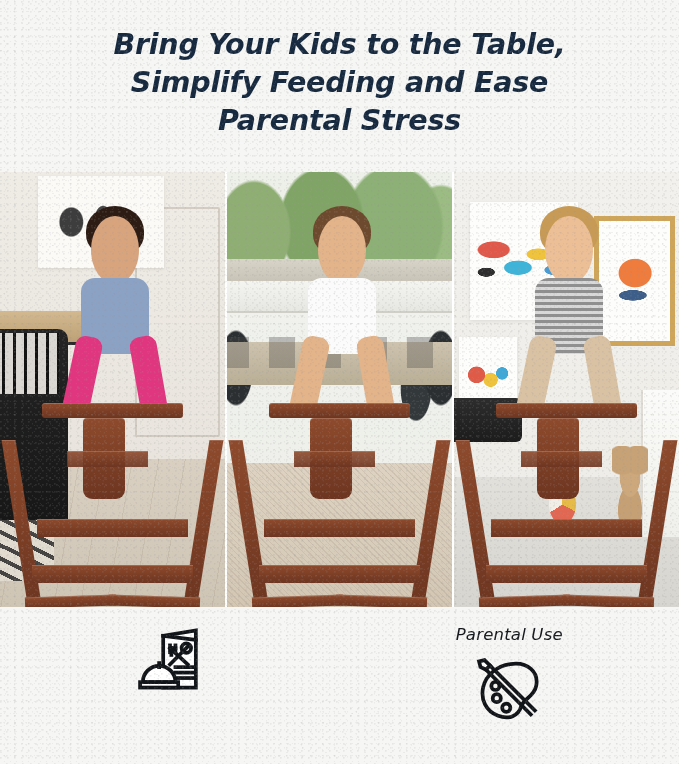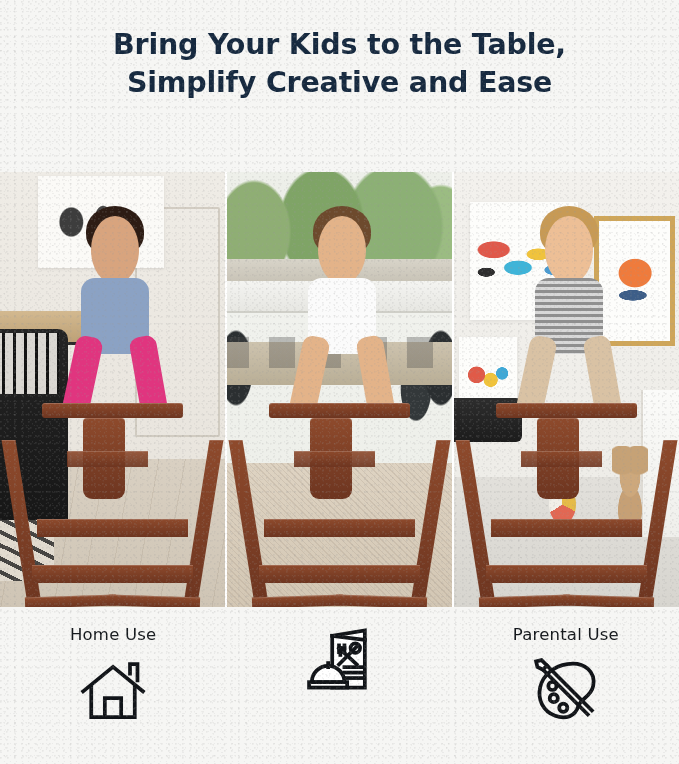--- a/index.html
+++ b/index.html
@@ -28,20 +28,21 @@
       radial-gradient(circle at 86% 49%, rgba(155,155,155,.28) 0 0.6px, transparent 1px),
       radial-gradient(circle at 7% 88%,  rgba(145,145,145,.22) 0 0.6px, transparent 1px),
       radial-gradient(circle at 74% 93%, rgba(165,165,165,.25) 0 0.6px, transparent 1px);
     background-size: 7px 7px, 9px 9px, 11px 11px, 8px 8px, 13px 13px, 6px 6px;
   }
   .stage {
     position: relative;
     width: 679px;
     height: 764px;
     z-index: 1;
+    font-style: italic;
   }
 
   
   .headline {
     position: absolute;
     top: 26px;
     left: 0;
     width: 679px;
     text-align: center;
     color: #16293f;
@@ -320,21 +321,22 @@
   }
   .use-icon .fillwhite { fill: #ffffff; }
 </style>
 </head>
 <body>
 
 <div class="stage">
 
   <div class="headline">
     <span class="ln">Bring Your Kids to the Table,</span>
-    <span class="ln">Simplify Creative and Ease</span>
+    <span class="ln">Simplify Feeding and Ease</span>
+    <span class="ln">Parental Stress</span>
   </div>
 
   <div class="photo-band">
 
     <div class="photo">
       <div class="ph-layer p1-wall"></div>
       <div class="ph-layer p1-wall-panel"></div>
       <div class="ph-layer p1-art"></div>
       <div class="ph-layer p1-floor"></div>
       <div class="ph-layer p1-rug"></div>
@@ -438,29 +440,20 @@
         <div class="rail rail-lo"></div>
         <div class="rail foot-l"></div>
           <div class="rail foot-r"></div>
       </div>
     </div>
 
   </div>
 
   <div class="use-row">
 
-    <div class="use-cell">
-      <div class="use-label">Home Use</div>
-      <svg class="use-icon" viewBox="0 0 100 100">
-        <polyline points="6,52 50,16 94,52"></polyline>
-        <polyline points="75,26 75,12 86,12 86,36"></polyline>
-        <polyline points="18,46 18,90 82,90 82,46"></polyline>
-        <polyline points="38,90 38,62 62,62 62,90"></polyline>
-      </svg>
-    </div>
 
     <div class="use-cell">
       <svg class="use-icon" viewBox="0 0 100 100">
         <polyline class="fillwhite" points="40,16 88,8 88,92 40,92 40,16"></polyline>
         <polyline points="40,16 88,22"></polyline>
         <line x1="52" y1="34" x2="52" y2="44"></line>
         <line x1="52" y1="34" x2="58" y2="34"></line>
         <line x1="58" y1="30" x2="58" y2="40"></line>
         <line x1="50" y1="30" x2="50" y2="40"></line>
         <line x1="50" y1="34" x2="76" y2="58"></line>

